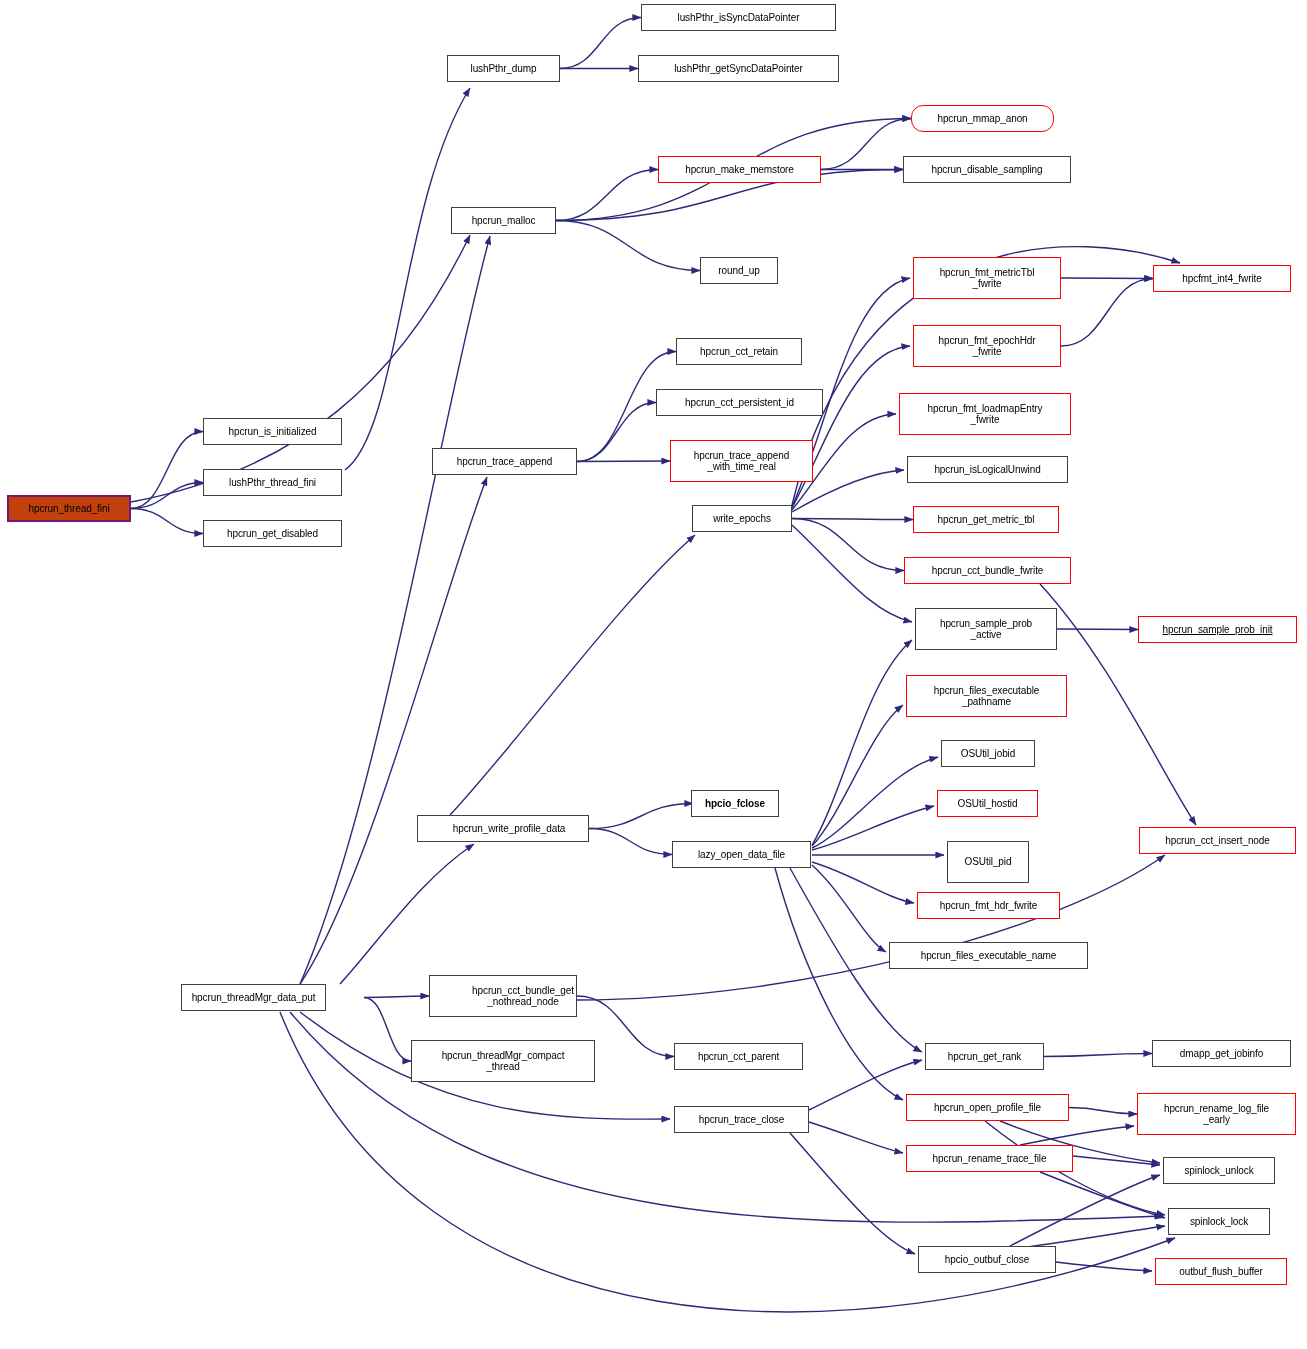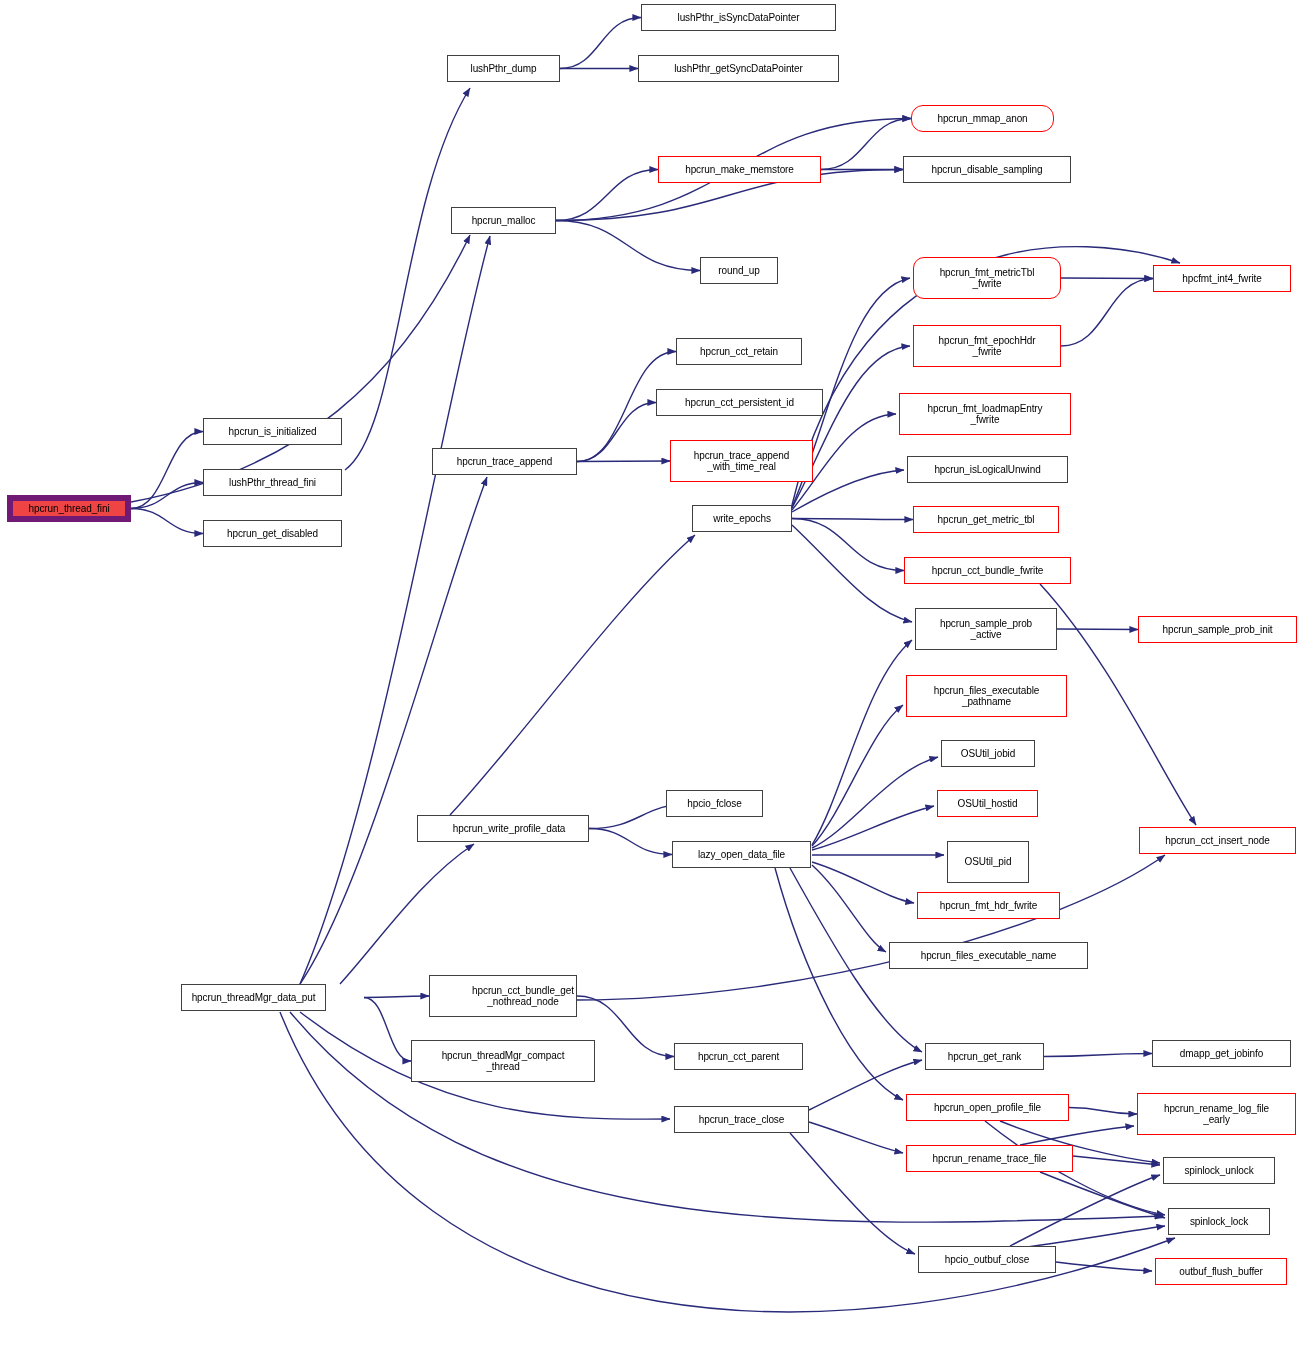--- a/index.html
+++ b/index.html
@@ -25,21 +25,21 @@
     justify-content:center;
     text-align:center;
     font-family:"Liberation Sans", sans-serif;
     font-size:10px;
     color:#000000;
     line-height:1.12;
     white-space:pre-line;
     letter-spacing:-0.1px;
   }
   .gnode.red { border:1px solid #ff0000; }
-  .gnode.root { background:#ef4444; border:6px solid #701a75;text-align:right; }
+  .gnode.root { background:#c2410c; border:2px solid #701a75;text-align:right; }
 </style>
 </head>
 <body>
 
 <div id="canvas-wrap">
   <svg id="edge-layer" viewBox="0 0 1307 1349">
     <defs>
       <marker id="ah" markerWidth="9" markerHeight="7" refX="8.6" refY="3.5" orient="auto" markerUnits="userSpaceOnUse">
         <path d="M0,0 L9,3.5 L0,7 z" fill="#2a2a7a"></path>
       </marker>
@@ -122,42 +122,42 @@
       <div class="gnode red" style="left: 658px; top: 156px; width: 163px; height: 27px;">hpcrun_make_memstore</div>
       <div class="gnode red" style="left: 911px; top: 105px; width: 143px; height: 27px; border-radius: 12px;">hpcrun_mmap_anon</div>
       <div class="gnode" style="left: 903px; top: 156px; width: 168px; height: 27px;">hpcrun_disable_sampling</div>
       <div class="gnode" style="left: 700px; top: 257px; width: 78px; height: 27px;">round_up</div>
       <div class="gnode" style="left: 676px; top: 338px; width: 126px; height: 27px;">hpcrun_cct_retain</div>
       <div class="gnode" style="left: 656px; top: 389px; width: 167px; height: 27px;">hpcrun_cct_persistent_id</div>
       <div class="gnode red" style="left: 670px; top: 440px; width: 143px; height: 42px;">hpcrun_trace_append
 _with_time_real</div>
       <div class="gnode" style="left: 432px; top: 448px; width: 145px; height: 27px;">hpcrun_trace_append</div>
       <div class="gnode" style="left: 692px; top: 505px; width: 100px; height: 27px;">write_epochs</div>
-      <div class="gnode red" style="left: 913px; top: 257px; width: 148px; height: 42px; border-radius: 11px;">hpcrun_fmt_metricTbl
+      <div class="gnode red" style="left: 913px; top: 257px; width: 148px; height: 42px;">hpcrun_fmt_metricTbl
 _fwrite</div>
       <div class="gnode red" style="left: 913px; top: 325px; width: 148px; height: 42px;">hpcrun_fmt_epochHdr
 _fwrite</div>
       <div class="gnode red" style="left: 899px; top: 393px; width: 172px; height: 42px;">hpcrun_fmt_loadmapEntry
 _fwrite</div>
       <div class="gnode red" style="left: 1153px; top: 265px; width: 138px; height: 27px;">hpcfmt_int4_fwrite</div>
       <div class="gnode" style="left: 907px; top: 456px; width: 161px; height: 27px;">hpcrun_isLogicalUnwind</div>
       <div class="gnode red" style="left: 913px; top: 506px; width: 146px; height: 27px;">hpcrun_get_metric_tbl</div>
       <div class="gnode red" style="left: 904px; top: 557px; width: 167px; height: 27px;">hpcrun_cct_bundle_fwrite</div>
       <div class="gnode" style="left: 915px; top: 608px; width: 142px; height: 42px;">hpcrun_sample_prob
 _active</div>
-      <div class="gnode red" style="left: 1138px; top: 616px; width: 159px; height: 27px;">hpcrun_sample_prob_init</div>
+      <div class="gnode red" style="left: 1138px; top: 616px; width: 159px; height: 27px; text-decoration: underline;">hpcrun_sample_prob_init</div>
       <div class="gnode red" style="left: 906px; top: 675px; width: 161px; height: 42px;">hpcrun_files_executable
 _pathname</div>
       <div class="gnode" style="left: 941px; top: 740px; width: 94px; height: 27px;">OSUtil_jobid</div>
       <div class="gnode red" style="left: 937px; top: 790px; width: 101px; height: 27px;">OSUtil_hostid</div>
       <div class="gnode" style="left: 947px; top: 841px; width: 82px; height: 42px;">OSUtil_pid</div>
       <div class="gnode red" style="left: 917px; top: 892px; width: 143px; height: 27px;">hpcrun_fmt_hdr_fwrite</div>
       <div class="gnode" style="left: 889px; top: 942px; width: 199px; height: 27px;">hpcrun_files_executable_name</div>
       <div class="gnode red" style="left: 1139px; top: 827px; width: 157px; height: 27px;">hpcrun_cct_insert_node</div>
-      <div class="gnode" style="left: 666px; top: 790px; width: 97px; height: 27px;">hpcio_fclose</div>
+      <div class="gnode" style="left: 691px; top: 790px; width: 88px; height: 27px; font-weight: bold;">hpcio_fclose</div>
       <div class="gnode" style="left: 672px; top: 841px; width: 139px; height: 27px;">lazy_open_data_file</div>
       <div class="gnode" style="left: 417px; top: 815px; width: 172px; height: 27px; padding-left: 12px;">hpcrun_write_profile_data</div>
       <div class="gnode" style="left: 181px; top: 984px; width: 145px; height: 27px;">hpcrun_threadMgr_data_put</div>
       <div class="gnode" style="left: 429px; top: 975px; width: 148px; height: 42px; padding-left: 40px;">hpcrun_cct_bundle_get
 _nothread_node</div>
       <div class="gnode" style="left: 411px; top: 1040px; width: 184px; height: 42px;">hpcrun_threadMgr_compact
 _thread</div>
       <div class="gnode" style="left: 674px; top: 1043px; width: 129px; height: 27px;">hpcrun_cct_parent</div>
       <div class="gnode" style="left: 925px; top: 1043px; width: 119px; height: 27px;">hpcrun_get_rank</div>
       <div class="gnode" style="left: 1152px; top: 1040px; width: 139px; height: 27px;">dmapp_get_jobinfo</div>

